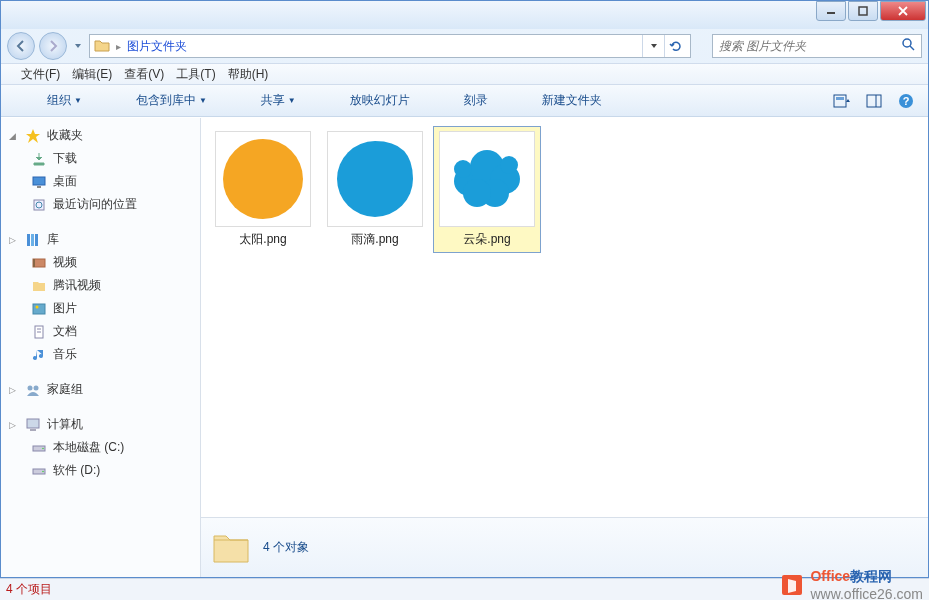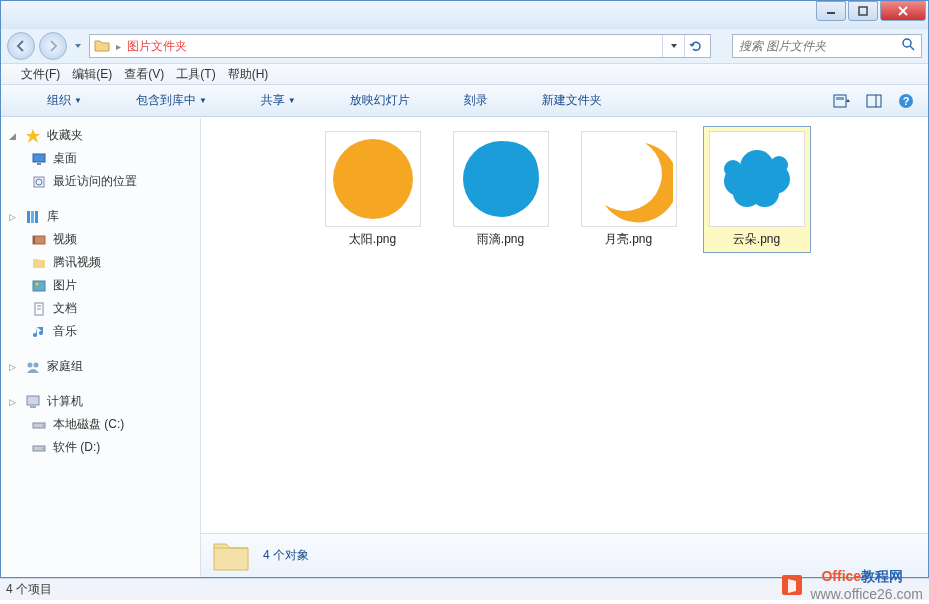--- a/index.html
+++ b/index.html
@@ -12,25 +12,25 @@
     .win-btn { width: 30px; height: 20px; border: 1px solid #8aa8c8; border-radius: 0 0 3px 3px; display: flex; align-items: center; justify-content: center; background: linear-gradient(#e8f0fa, #c8dcf2); font-size: 10px; cursor: pointer; }
     .win-btn.close { background: linear-gradient(#e88, #c33); color: #fff; width: 46px; }
     .win-btn.close svg path { stroke: #fff; }
     
     .navbar { height: 34px; display: flex; align-items: center; padding: 2px 6px; gap: 4px; }
     .nav-back, .nav-fwd { width: 28px; height: 28px; border-radius: 50%; background: radial-gradient(#f0f6fd, #b8d0ec); border: 1px solid #9ab8d8; display: flex; align-items: center; justify-content: center; cursor: pointer; }
     .nav-dd { width: 14px; height: 28px; display: flex; align-items: center; justify-content: center; cursor: pointer; }
     .address { flex: 1; height: 24px; border: 1px solid #a8b8c8; background: #fff; display: flex; align-items: center; padding: 0 4px; gap: 6px; }
     .address .folder-icon { width: 16px; height: 16px; }
     .address .sep { color: #888; font-size: 10px; }
-    .address .crumb { font-size: 12px; color: #ef4444; }
+    .address .crumb { font-size: 12px; color: #1d4ed8; }
     .addr-btns { display: flex; margin-left: auto; }
     .addr-btn { width: 22px; height: 22px; border-left: 1px solid #ccd8e8; display: flex; align-items: center; justify-content: center; cursor: pointer; color: #3a6; }
     .refresh { color: #2a64b0; }
-    .search { width: 190px; height: 24px; border: 1px solid #a8b8c8; background: #fff; display: flex; align-items: center; padding: 0 6px; margin-left: 17px; }
+    .search { width: 210px; height: 24px; border: 1px solid #a8b8c8; background: #fff; display: flex; align-items: center; padding: 0 6px; margin-left: 17px; }
     .search input { border: none; outline: none; flex: 1; font-size: 12px; color: #888; font-style: italic; }
     .search-icon { color: #2a64b0; cursor: pointer; }
     
     .menubar { height: 22px; background: linear-gradient(#f8fbfe, #ecf3fb); border-top: 1px solid #d0dcec; border-bottom: 1px solid #d0dcec; display: flex; align-items: center; padding: 0 20px; gap: 12px; }
     .menu-item { font-size: 12px; color: #333; cursor: pointer; }
     
     .toolbar { height: 32px; background: linear-gradient(#f6fafe, #e2edf9); border-bottom: 1px solid #c8d8ea; display: flex; align-items: center; padding: 0 10px; gap: 18px; }
     .tool-item { font-size: 12px; color: #1a4d8c; cursor: pointer; display: flex; align-items: center; gap: 3px; margin-left: 36px; }
     .tool-item .dd { font-size: 8px; }
     .tool-right { margin-left: auto; display: flex; gap: 8px; align-items: center; }
@@ -39,34 +39,34 @@
     .body-area { flex: 1; display: flex; background: #fff; border-top: 1px solid #fff; min-height: 0; }
     
     .sidebar { width: 200px; border-right: 1px solid #d8e0ea; background: #fafcfe; overflow-y: auto; padding: 6px 0; }
     .side-group { margin-bottom: 12px; }
     .side-header { display: flex; align-items: center; gap: 6px; padding: 3px 8px; font-size: 12px; color: #333; cursor: pointer; }
     .side-header .exp { width: 10px; font-size: 9px; color: #888; }
     .side-item { display: flex; align-items: center; gap: 6px; padding: 3px 8px 3px 30px; font-size: 12px; color: #333; cursor: pointer; }
     .side-icon { width: 16px; height: 16px; display: inline-flex; align-items: center; justify-content: center; }
     
     .content { flex: 1; display: flex; flex-direction: column; }
-    .file-grid { flex: 1; padding: 8px; display: flex; flex-wrap: wrap; align-content: flex-start; gap: 20px; justify-content: center; }
+    .file-grid { flex: 1; padding: 8px; display: flex; flex-wrap: wrap; align-content: flex-start; gap: 4px; }
     .file-item { width: 108px; display: flex; flex-direction: column; align-items: center; padding: 4px; cursor: pointer; border: 1px solid transparent; }
     .file-item.selected { border: 1px solid #7da2ce; background: #fef9c3; }
     .thumb { width: 96px; height: 96px; border: 1px solid #ddd; background: #fff; display: flex; align-items: center; justify-content: center; }
     .file-label { font-size: 12px; color: #222; margin-top: 4px; text-align: center; }
     
-    .details-pane { height: 44px; border-top: 1px solid #d8e0ea; display: flex; align-items: center; padding: 4px 10px; gap: 12px; background: linear-gradient(#f8fbfe, #ecf3fb); }
+    .details-pane { height: 60px; border-top: 1px solid #d8e0ea; display: flex; align-items: center; padding: 4px 10px; gap: 12px; background: linear-gradient(#f8fbfe, #ecf3fb); }
     .details-icon { width: 40px; height: 36px; }
     .details-text { font-size: 12px; color: #1a4d8c; }
     
-    .statusbar { height: 22px; border-top: 1px solid #ccd8e8; display: flex; align-items: center; padding: 0 6px; font-size: 12px; color: #404040; background: #f0f4fa; }
+    .statusbar { height: 22px; border-top: 1px solid #ccd8e8; display: flex; align-items: center; padding: 0 6px; font-size: 12px; color: #b91c1c; background: #f0f4fa; }
     
     .watermark { position: absolute; right: 6px; bottom: 2px; display: flex; align-items: center; gap: 4px; font-size: 14px; }
-    .watermark .o1 { color: #e53; font-weight: bold; margin-left: 11px; }
+    .watermark .o1 { color: #e53; font-weight: bold; }
     .watermark .o2 { color: #2a64b0; font-weight: bold; }
     .watermark .url { font-size: 14px; color: #888; display: block; text-align: center; }
   </style>
 </head>
 <body>
 
 <div class="window">
 
   <div class="titlebar">
     <div class="win-controls">
@@ -188,20 +188,28 @@
           <span class="side-icon">
               <svg width="16" height="16">
                 <path d="M8 1 L10 6 L15 6 L11 9 L13 15 L8 11 L3 15 L5 9 L1 6 L6 6 Z" fill="#f5c020"></path>
               </svg>
             </span>
           <span>收藏夹</span>
         </div>
         <div class="side-item">
             <span class="side-icon">
               <svg width="14" height="14">
+                <path d="M7 1 v7 M4 5 l3 3 l3 -3 M2 11 h10 v2 h-10 z" fill="#6a8" stroke="#6a8"></path>
+              </svg>
+            </span>
+            <span>下载</span>
+          </div>
+        <div class="side-item">
+            <span class="side-icon">
+              <svg width="14" height="14">
                 <rect x="1" y="2" width="12" height="8" fill="#4a90d8" stroke="#2a64b0"></rect>
                 <rect x="5" y="11" width="4" height="2" fill="#888"></rect>
               </svg>
             </span>
             <span>桌面</span>
           </div>
         <div class="side-item">
             <span class="side-icon">
               <svg width="14" height="14">
                 <rect x="2" y="2" width="10" height="10" fill="#eef" stroke="#88a"></rect>
@@ -326,28 +334,20 @@
             </div>
             <div class="file-label">太阳.png</div>
           </div>
           <div class="file-item">
             <div class="thumb">
               <svg width="88" height="88">
                 <path d="M44 6 Q82 6 82 44 A38 38 0 1 1 44 6 Z" fill="#1b9dd9"></path>
               </svg>
             </div>
             <div class="file-label">雨滴.png</div>
-          </div>
-          <div class="file-item">
-            <div class="thumb">
-              <svg width="88" height="88">
-                <path d="M60 8 A40 40 0 1 1 20 70 A32 32 0 1 0 60 8 Z" fill="#f5a623"></path>
-              </svg>
-            </div>
-            <div class="file-label">月亮.png</div>
           </div>
           <div class="file-item selected">
             <div class="thumb">
               <svg width="88" height="88">
                 <g fill="#1b9dd9">
                   <circle cx="26" cy="46" r="15"></circle>
                   <circle cx="44" cy="32" r="17"></circle>
                   <circle cx="62" cy="44" r="15"></circle>
                   <circle cx="52" cy="58" r="14"></circle>
                   <circle cx="34" cy="58" r="14"></circle>

